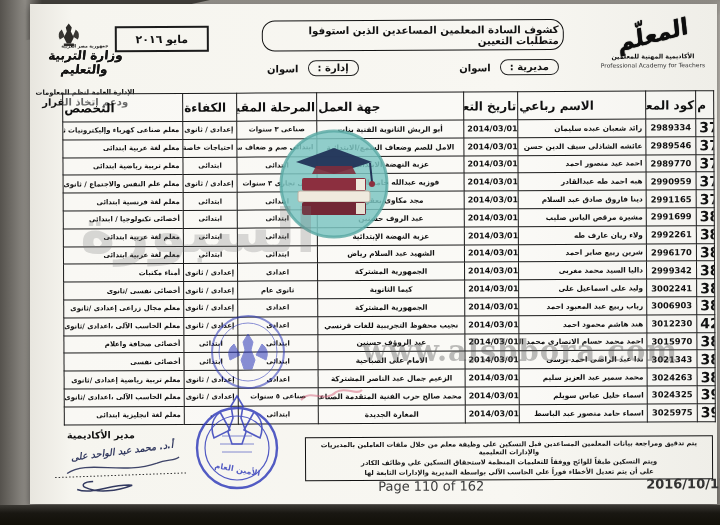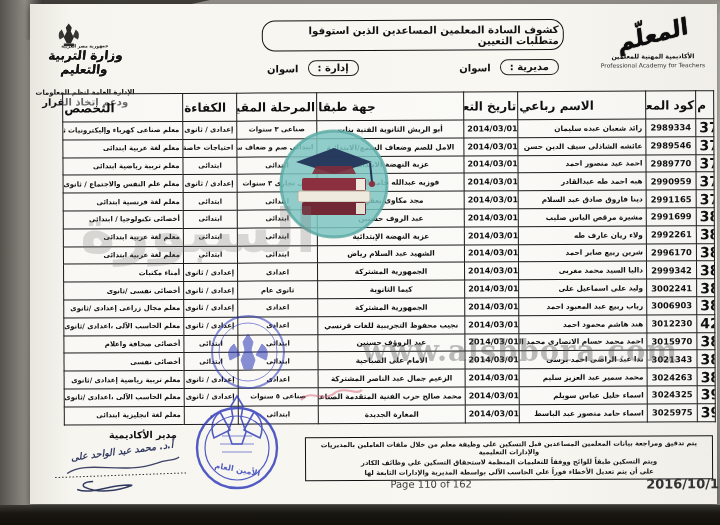--- a/index.html
+++ b/index.html
@@ -56,23 +56,23 @@
   td.c3{direction:ltr;text-align:center;font-size:8px;}
   td.c4{text-align:center;}
   td.c5{text-align:center;font-size:6.9px;}
   td.c6{text-align:center;font-size:6.9px;}
   td.c7{text-align:right;font-size:6.9px;}
 
   
   .note-box{position:absolute;left:304px;top:437px;width:408px;height:44px;border:1.3px solid #111;
     direction:rtl;text-align:center;font-size:6.7px;font-weight:bold;color:#161616;
     display:flex;flex-direction:column;justify-content:center;gap:2px;padding:2px 6px;box-sizing:border-box;}
-  .page-label{position:absolute;left:370px;top:479px;width:120px;text-align:center;font-size:10px;color:#3c3c3c;}
+  .page-label{position:absolute;left:370px;top:479px;width:120px;text-align:center;font-size:13px;color:#3c3c3c;}
   .footer-date{position:absolute;left:645px;top:478px;font-size:13px;font-weight:bold;color:#333;}
-  .sig-title{position:absolute;left:66px;top:428px;width:110px;text-align:right;
+  .sig-title{position:absolute;left:66px;top:428px;width:110px;text-align:left;
     font-size:9.5px;font-weight:bold;color:#101010;direction:rtl;}
   .sig-area{position:absolute;left:36px;top:438px;width:170px;height:60px;}
   .sig-name{position:absolute;left:10px;top:6px;width:150px;direction:rtl;text-align:center;
     font-size:9.5px;font-style:italic;font-weight:bold;color:#1d2550;transform:rotate(-7deg);opacity:.9;}
 
   
   .wm-ar{position:absolute;left:28px;top:196px;width:340px;text-align:center;direction:rtl;
     font-size:60px;font-weight:900;color:#777;opacity:.26;z-index:4;pointer-events:none;}
   .wm-site{position:absolute;left:362px;top:334px;width:330px;font-size:29px;font-weight:bold;
     color:#555;opacity:.38;letter-spacing:1px;z-index:4;pointer-events:none;font-family:"DejaVu Serif",serif;}
@@ -96,20 +96,21 @@
     <path d="M8 8 Q3 12 6 18 L11 15 Z M22 8 Q27 12 24 18 L19 15 Z" fill="#3a3835"></path>
     <rect x="10" y="22" width="10" height="2.5" fill="#2d2b28"></rect>
   </svg>
   <div class="ministry">
     <div class="country">جمهورية مصر العربية</div>
     <div class="callig">وزارة التربية والتعليم</div>
     <div class="l2">الإدارة العامة لنظم المعلومات</div>
     <div class="l3">ودعم اتخاذ القرار</div>
   </div>
 
+  <div class="month-box">مايو ٢٠١٦</div>
 
   <div class="title-box">كشوف السادة المعلمين المساعدين الذين استوفوا متطلبات التعيين</div>
 
   <div class="locrow loc-dir" style="left:428px;width:132px;">
     <span class="pill">مديرية :</span>
     <span>اسوان</span>
   </div>
   <div class="locrow loc-adm">
     <span class="pill">إدارة :</span>
     <span>اسوان</span>
@@ -132,21 +133,21 @@
           <col style="width:80px">
           <col style="width:54px">
           <col style="width:120px">
       </colgroup>
       <thead>
           <tr>
             <th>م</th>
             <th>كود المعلم</th>
             <th>الاسم رباعي</th>
             <th>تاريخ التعاقد</th>
-            <th>جهة طبقا</th>
+            <th>جهة العمل</th>
             <th>المرحلة المقيد عليها</th>
             <th>الكفاءة</th>
             <th>التخصص</th>
           </tr>
         </thead>
       <tbody>
           <tr>
             <td class="c0">375</td>
             <td class="c1">2989334</td>
             <td class="c2">رائد شعبان عبده سليمان</td>

